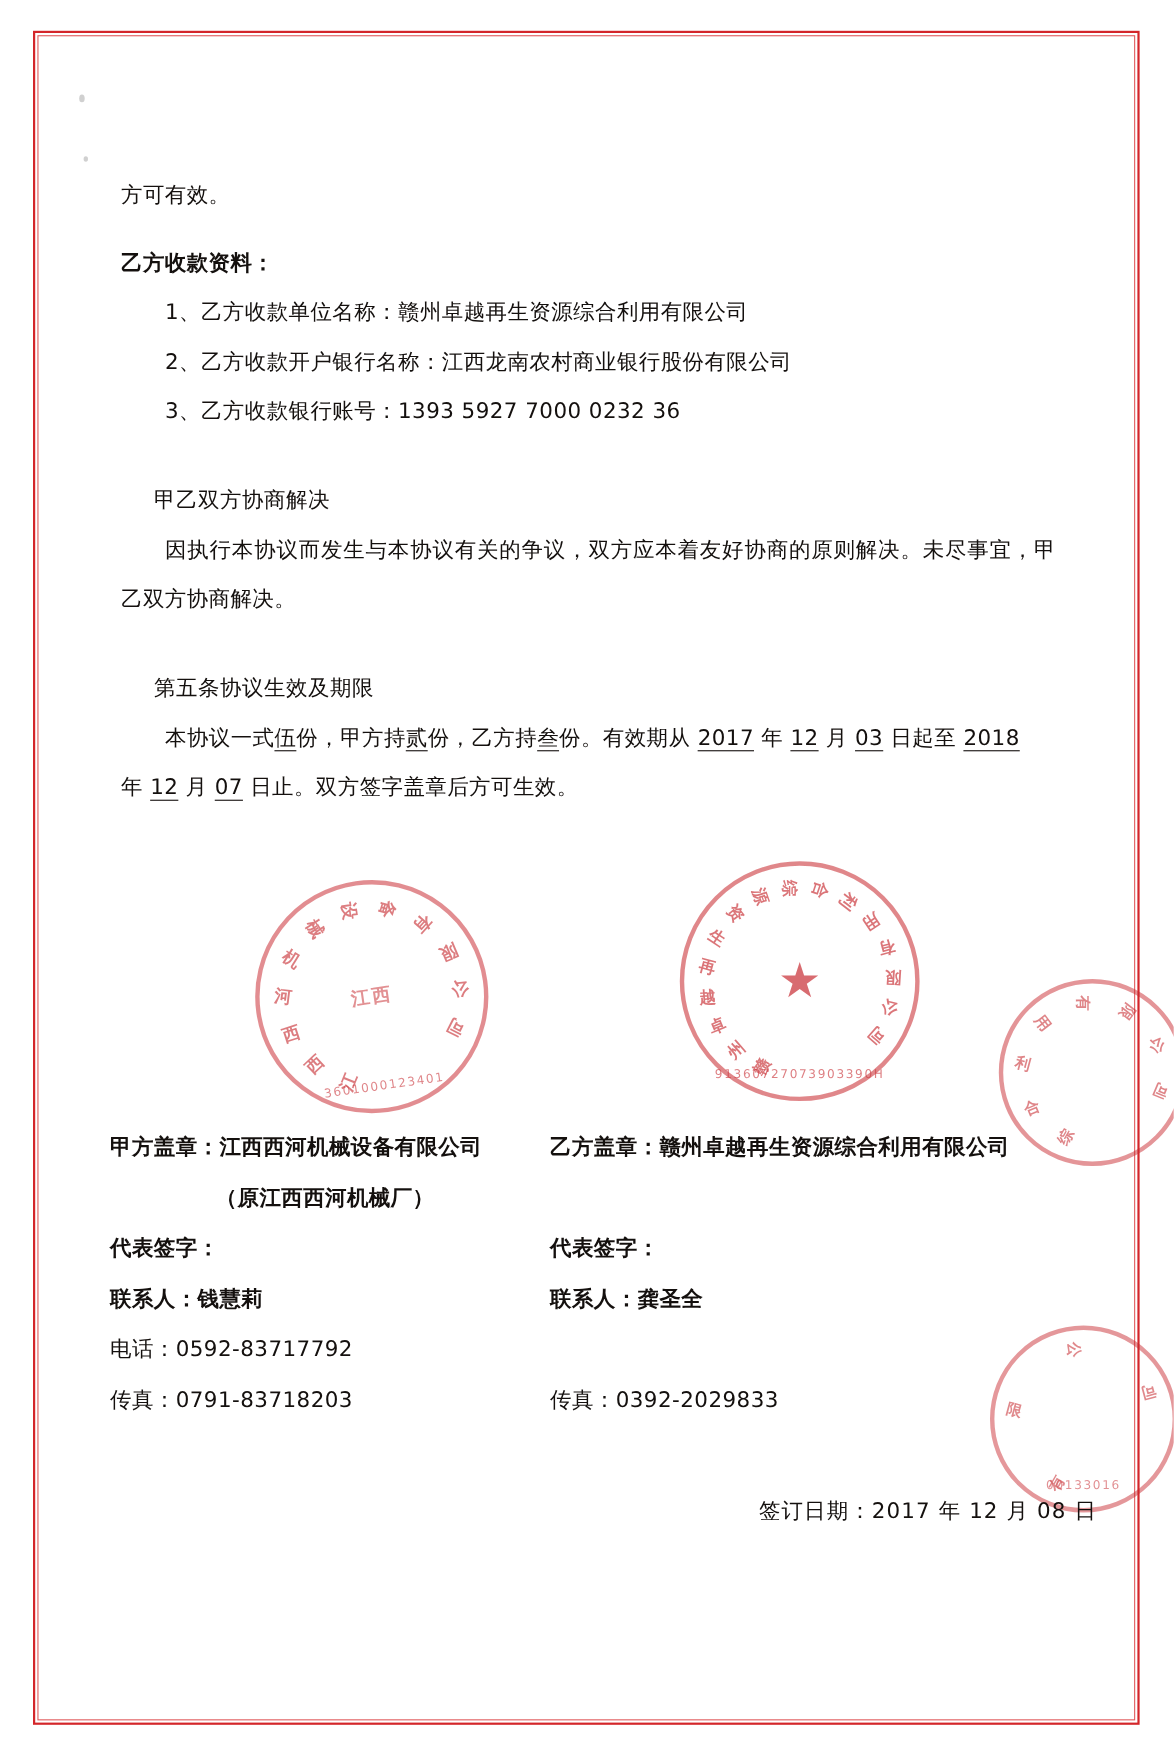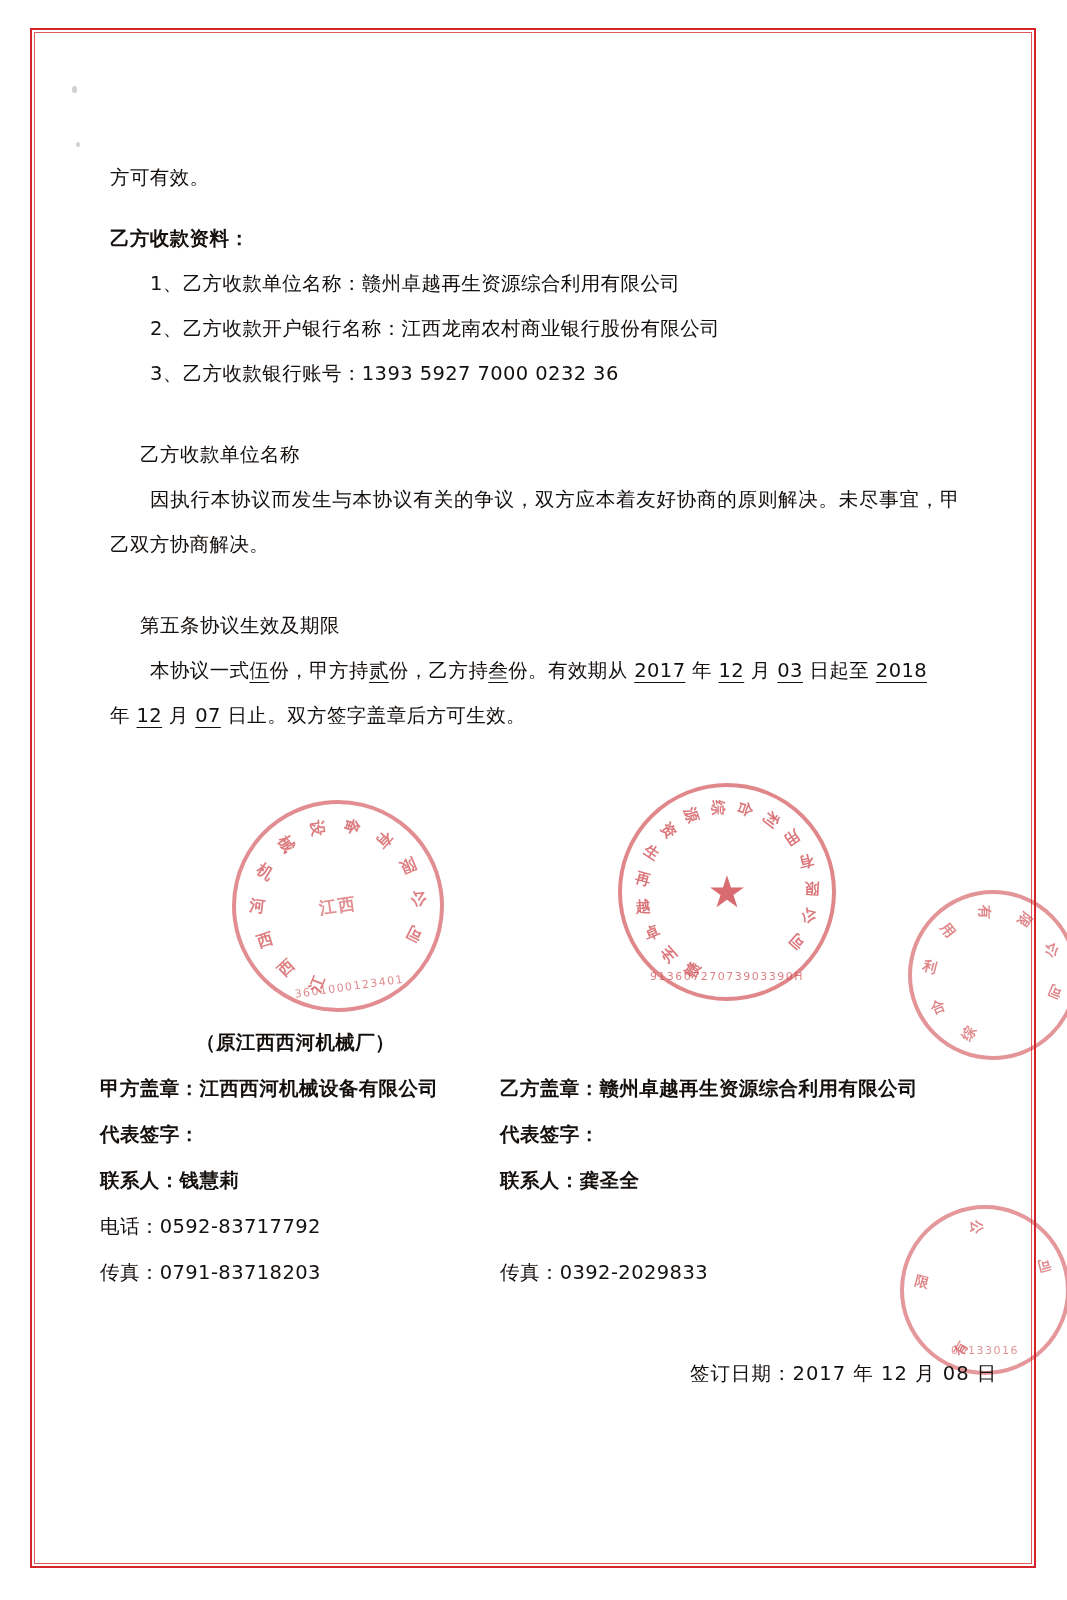--- a/index.html
+++ b/index.html
@@ -201,21 +201,21 @@
 
   <div class="gap-sm"></div>
 
   <p class="p bold">乙方收款资料：</p>
   <p class="sub-item">1、乙方收款单位名称：赣州卓越再生资源综合利用有限公司</p>
   <p class="sub-item">2、乙方收款开户银行名称：江西龙南农村商业银行股份有限公司</p>
   <p class="sub-item">3、乙方收款银行账号：1393 5927 7000 0232 36</p>
 
   <div class="gap-md"></div>
 
-  <p class="sec-head">乙方收款单位名称</p>
+  <p class="sec-head">甲乙双方协商解决</p>
   <p class="p indent">因执行本协议而发生与本协议有关的争议，双方应本着友好协商的原则解决。未尽事宜，甲乙双方协商解决。</p>
 
   <div class="gap-md"></div>
 
   <p class="sec-head">第五条协议生效及期限</p>
   <p class="p indent">
     本协议一式<span class="u">伍</span>份，甲方持<span class="u">贰</span>份，乙方持<span class="u">叁</span>份。有效期从 <span class="u">2017</span> 年 <span class="u">12</span> 月 <span class="u">03</span> 日起至 <span class="u">2018</span>
   </p>
   <p class="p">
     年 <span class="u">12</span> 月 <span class="u">07</span> 日止。双方签字盖章后方可生效。
@@ -276,40 +276,40 @@
   <div class="stamp-num">00133016</div>
 <div class="circ-char" style="font-size: 14px; transform: rotate(-150deg) translate(0px, -70px) rotate(90deg);">有</div>
     <div class="circ-char" style="font-size: 14px; transform: rotate(-75deg) translate(0px, -70px) rotate(90deg);">限</div>
     <div class="circ-char" style="font-size: 14px; transform: rotate(0deg) translate(0px, -70px) rotate(90deg);">公</div>
     <div class="circ-char" style="font-size: 14px; transform: rotate(75deg) translate(0px, -70px) rotate(90deg);">司</div>
   </div>
 
 <div class="sig-wrap">
   <div class="sig-row">
     <div class="sig-col-a">
-      <div class="sig-sub">（原江西西河机械厂）</div>
-    </div>
-    <div class="sig-col-b"></div>
-  </div>
-
-  <div class="sig-row">
-    <div class="sig-col-a">
       <div class="sig-line b">
         <span>甲方盖章：</span><span>江西西河机械设备有限公司</span>
       </div>
     </div>
     <div class="sig-col-b">
       <div class="sig-line b">
         <span>乙方盖章：</span><span>赣州卓越再生资源综合利用有限公司</span>
       </div>
     </div>
   </div>
 
   <div class="sig-row">
     <div class="sig-col-a">
+      <div class="sig-sub">（原江西西河机械厂）</div>
+    </div>
+    <div class="sig-col-b"></div>
+  </div>
+
+  <div class="sig-row">
+    <div class="sig-col-a">
       <div class="sig-line b">代表签字：</div>
     </div>
     <div class="sig-col-b">
       <div class="sig-line b">代表签字：</div>
     </div>
   </div>
 
   <div class="sig-row">
     <div class="sig-col-a">
       <div class="sig-line b">

